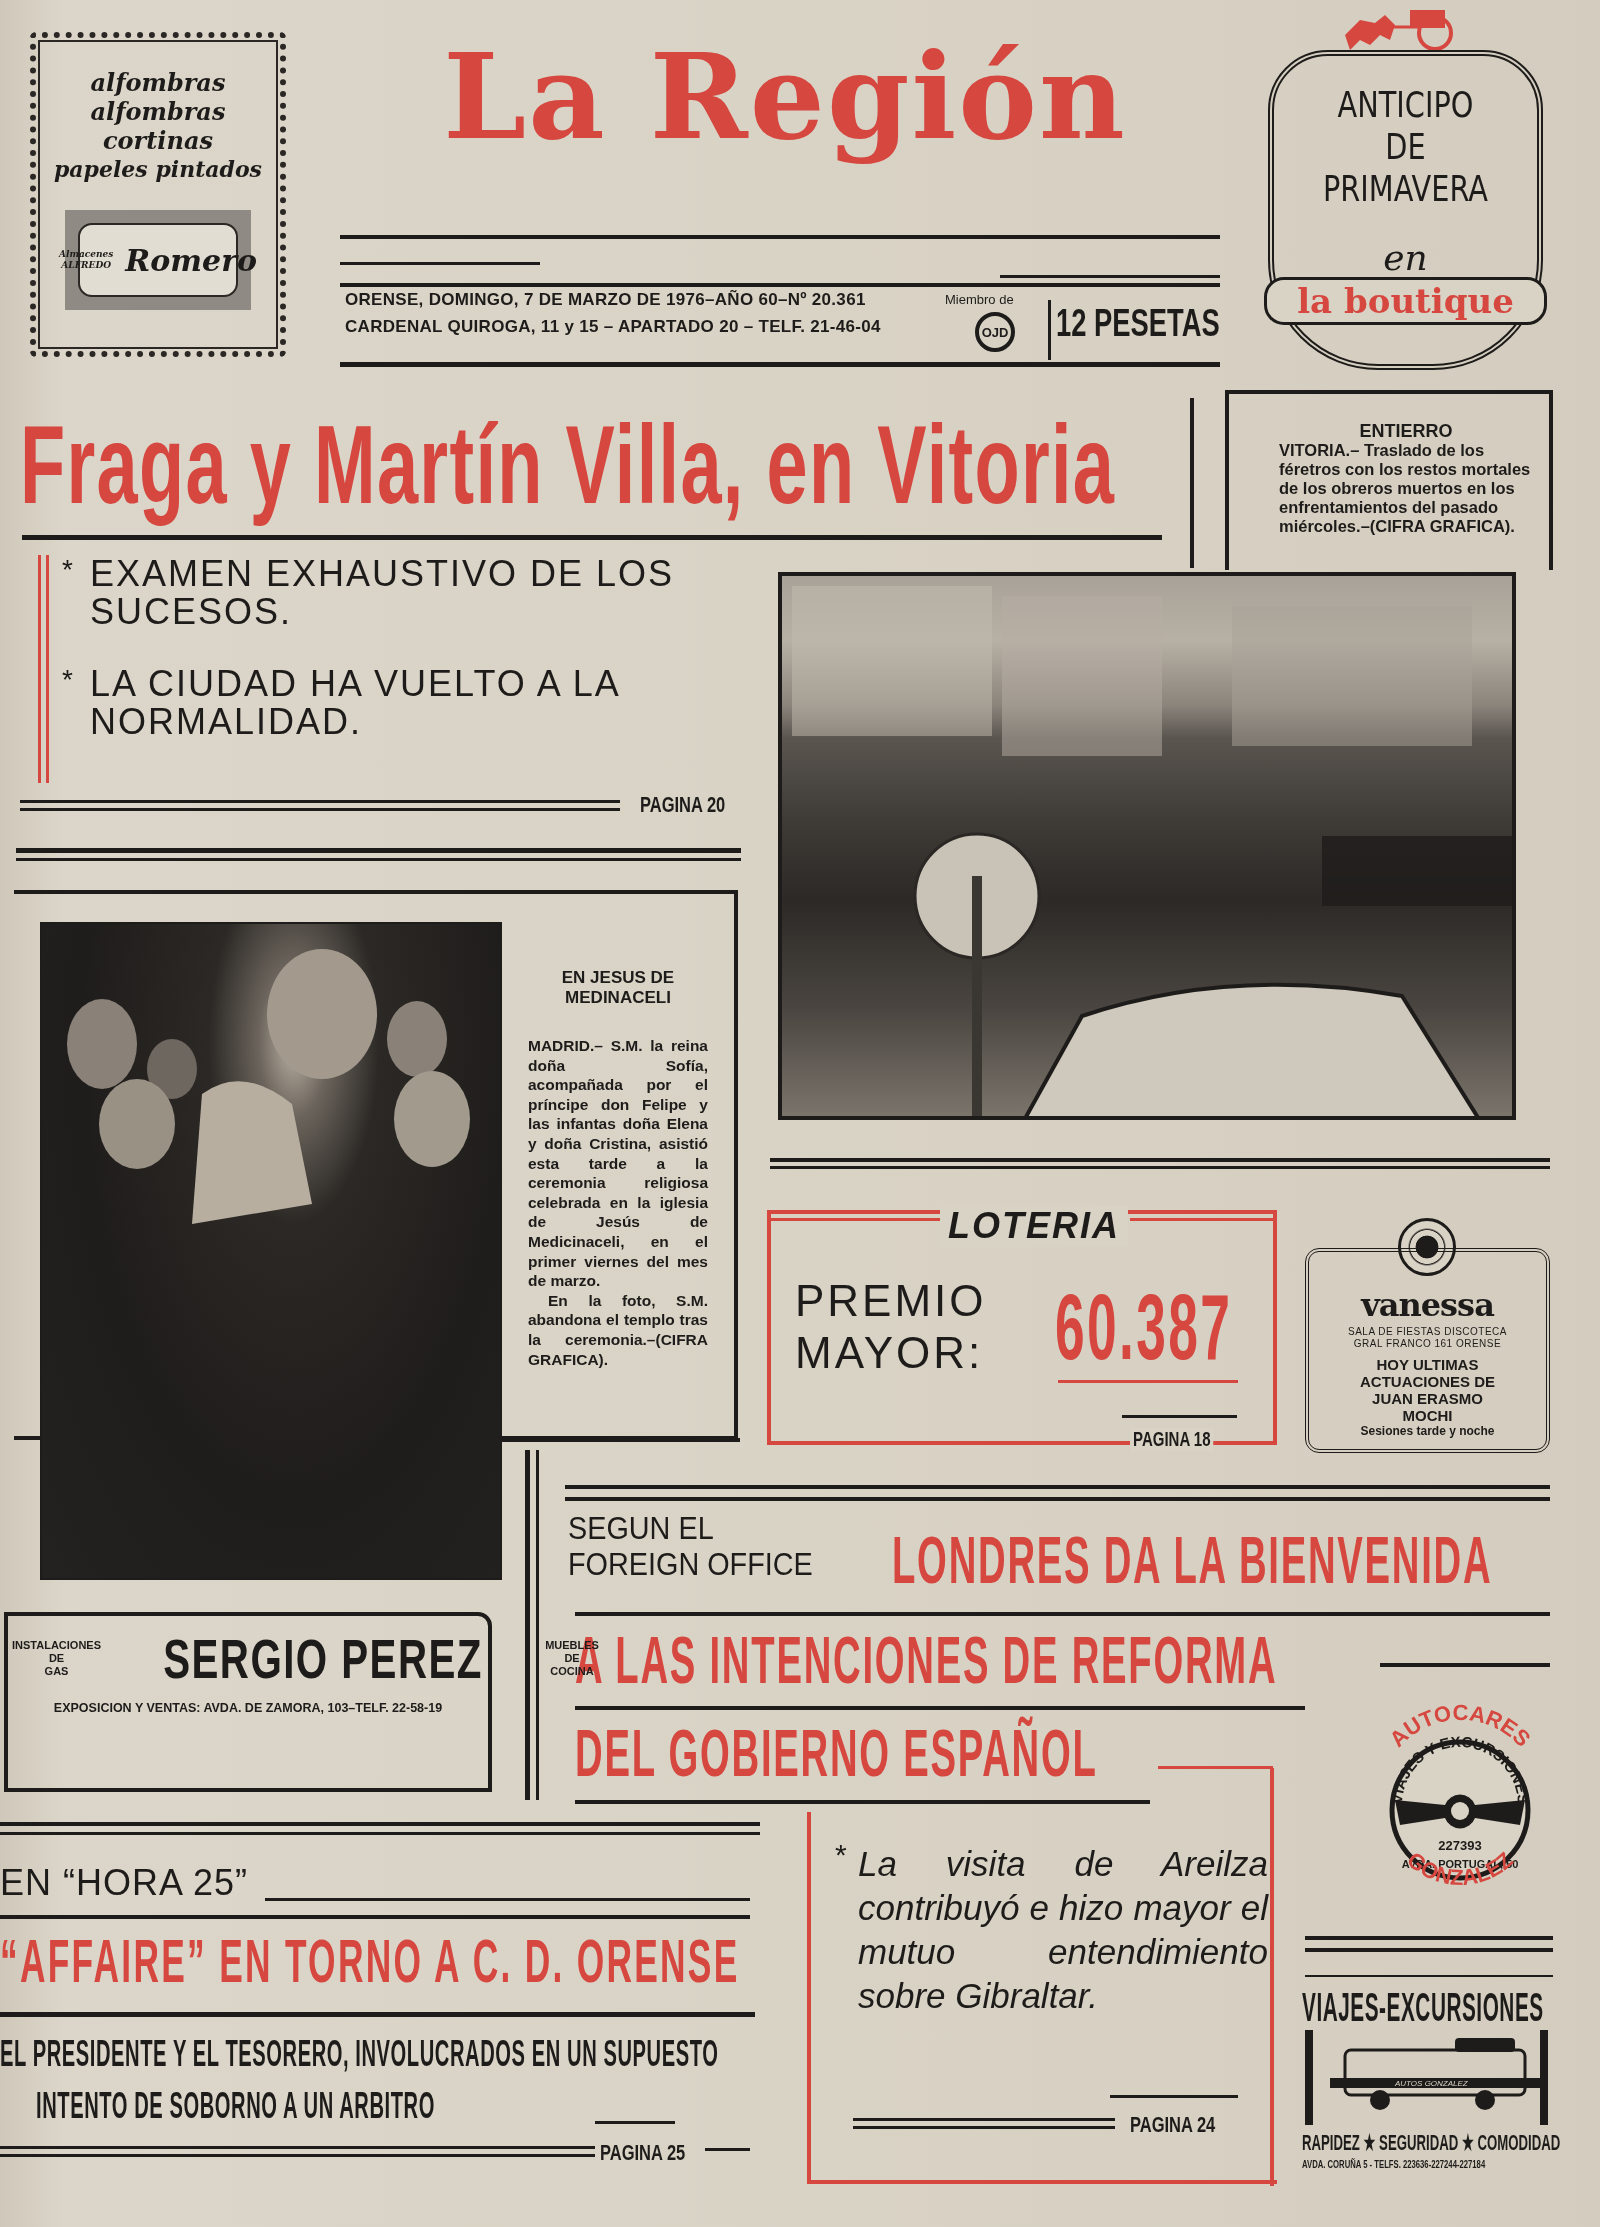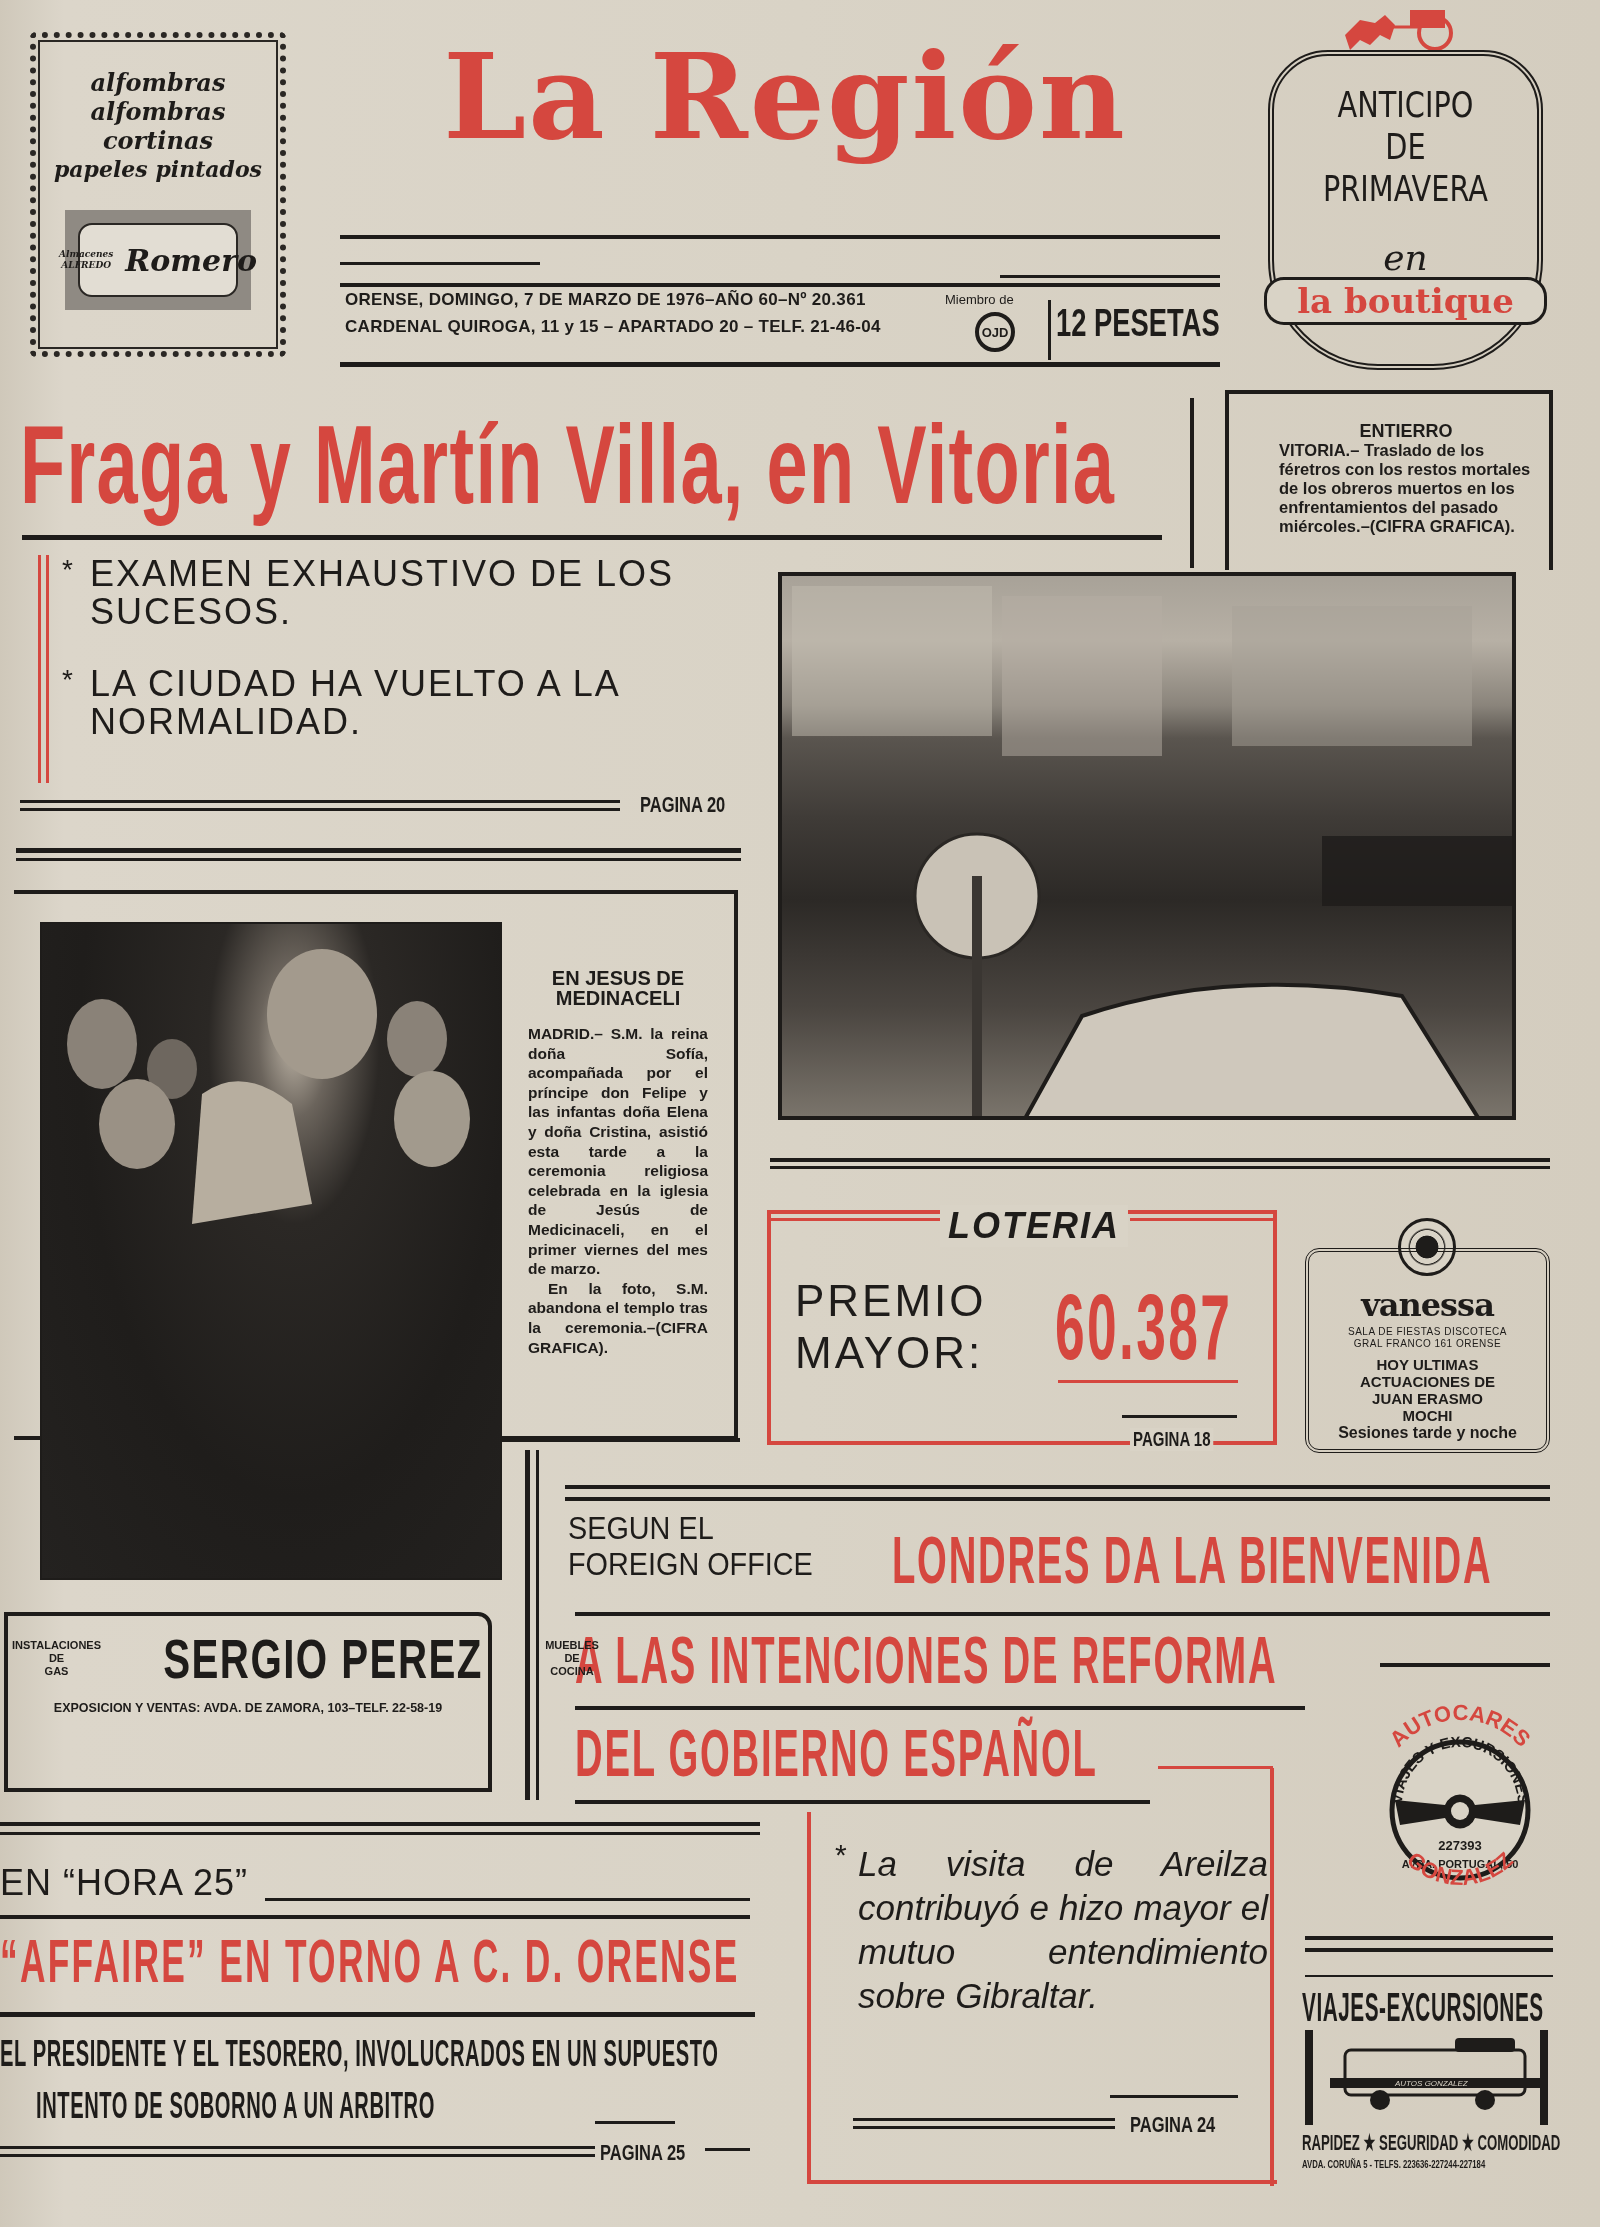--- a/index.html
+++ b/index.html
@@ -103,37 +103,37 @@
   
   .royal-frame { left: 14px; top: 890px; width: 724px; height: 550px; border-top: 4px solid #1e1c1a; border-right: 4px solid #1e1c1a; border-bottom: 4px solid #1e1c1a; }
   .photo-royal {
     left: 40px; top: 922px; width: 462px; height: 658px;
     background: radial-gradient(ellipse at 55% 18%, #bdb4a6 0%, #6b645c 10%, #2b2825 24%, #1f1d1b 60%, #242220 100%);
     border: 2px solid #1e1c1a;
   }
   .medinaceli {
     left: 528px; top: 968px; width: 180px; font-size: 15.5px; line-height: 19.6px; font-weight: bold; text-align: justify;
   }
-  .medinaceli .t { text-align: center; margin-bottom: 16px; font-size: 20px; line-height: 20px; }
+  .medinaceli .t { text-align: center; margin-bottom: 28px; font-size: 17px; line-height: 20px; }
 
   
   .loteria { left: 767px; top: 1210px; width: 510px; height: 235px; border: 4px solid #d5473f; }
   .loteria-title { left: 940px; top: 1205px; background: #d9d3c6; padding: 0 8px; font-size: 36px; font-weight: bold; font-style: italic; letter-spacing: 2px; }
   .premio { left: 795px; top: 1275px; font-size: 44px; line-height: 52px; letter-spacing: 3px; }
   .premio-num { left: 1055px; top: 1275px; font-size: 92px; font-weight: bold; color: #d5473f; transform: scaleX(0.58); transform-origin: left; letter-spacing: 4px; }
 
   
   .vanessa {
     left: 1305px; top: 1248px; width: 245px; height: 205px;
     border: 4px double #1e1c1a; border-radius: 14px; text-align: center; padding-top: 32px;
   }
   .vanessa .name { font-family: "DejaVu Serif", serif; font-weight: bold; font-size: 32px; line-height: 42px; letter-spacing: -1px; }
   .vanessa .sub { font-size: 10px; line-height: 12px; letter-spacing: 0.5px; }
   .vanessa .msg { font-size: 15px; font-weight: bold; line-height: 17px; margin-top: 6px; }
-  .vanessa .ses { font-size: 16px; font-weight: bold; }
+  .vanessa .ses { font-size: 12px; font-weight: bold; }
   .vanessa-emblem { left: 1398px; top: 1218px; width: 58px; height: 58px; border-radius: 50%; border: 3px solid #1e1c1a; background: radial-gradient(circle, #1e1c1a 30%, #d9d3c6 32%, #d9d3c6 45%, #1e1c1a 47%, #d9d3c6 52%); }
 
   
   .sergio { left: 4px; top: 1612px; width: 488px; height: 180px; border: 4px solid #1e1c1a; border-radius: 0 14px 0 0; text-align: center; }
   .sergio .top { font-size: 14.5px; font-weight: bold; line-height: 18px; margin-top: 20px; }
   .sergio .mid { display: flex; align-items: center; justify-content: space-between; margin-top: 10px; padding: 0 4px; }
   .sergio .side { font-size: 11px; font-weight: bold; line-height: 13px; width: 90px; }
   .sergio .big { font-size: 56px; font-weight: bold; transform: scaleX(0.72); letter-spacing: 2px; white-space: nowrap; }
   .sergio .bot { font-size: 12.5px; font-weight: bold; margin-top: 10px; }
 

